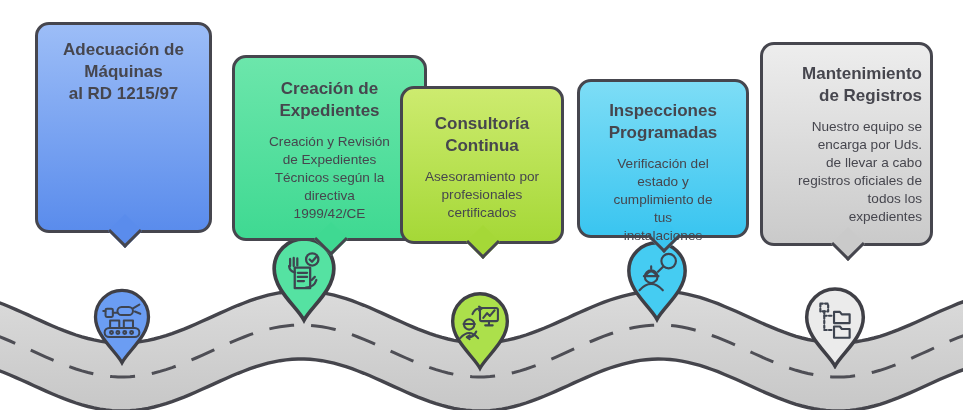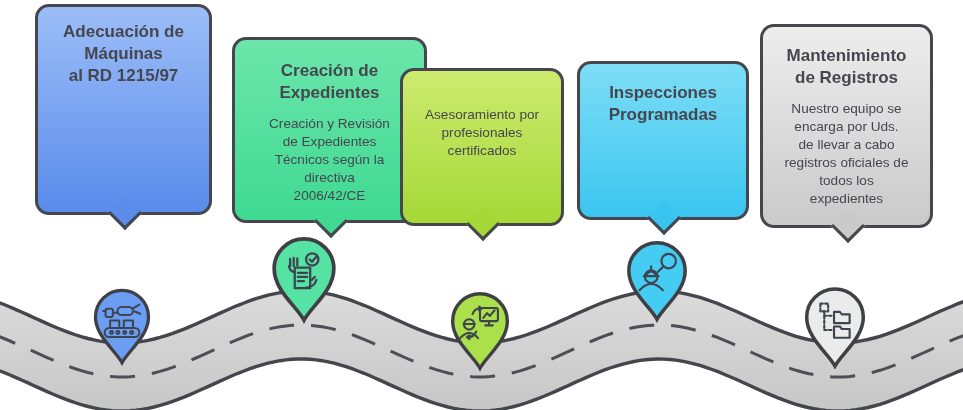--- a/index.html
+++ b/index.html
@@ -3,41 +3,41 @@
 <meta charset="utf-8">
 <style>
   html,body{margin:0;padding:0;background:#ffffff;}
   .canvas{
     position:relative;width:963px;height:410px;background:#ffffff;overflow:hidden;
     font-family:"Liberation Sans",sans-serif;color:#46464E;
   }
   
   .box{
     position:absolute;border:3px solid #46464E;border-radius:14px;
-    text-align:center;box-sizing:border-box;z-index:3;
+    text-align:center;box-sizing:border-box;z-index:3;margin-top:18px;
   }
   .box-title{
     font-weight:700;font-size:17px;line-height:1.3;white-space:pre-line;
     position:relative;z-index:2;
   }
   .box-desc{
     font-size:13.6px;line-height:1.32;white-space:pre-line;margin-top:11px;
     position:relative;z-index:2;
   }
   .tail{
     position:absolute;left:50%;bottom:-13px;width:21px;height:21px;
     margin-left:-11px;transform:rotate(45deg);
     border-right:3px solid #46464E;border-bottom:3px solid #46464E;
     z-index:1;
   }
   .box1{left:35px;top:4px;width:177px;height:211px;padding:14px 10px 0;}
   .box2{left:232px;top:37px;width:195px;height:186px;padding:20px 8px 0;}
   .box3{left:400px;top:68px;width:164px;height:158px;padding:24px 8px 0;}
   .box4{left:577px;top:61px;width:172px;height:159px;padding:18px 24px 0;}
-  .box5{left:760px;top:24px;width:173px;height:204px;padding:18px 8px 0;}
+  .box5{left:760px;top:24px;width:173px;height:204px;padding:18px 8px 0;text-align:right;}
   
   #road-svg{position:absolute;left:0;top:0;z-index:1;}
   
   .pin{position:absolute;z-index:2;}
   .pin svg{display:block;}
   .pin-shape{stroke:#3F3F46;stroke-width:3.6;}
   .pin-icon{fill:none;stroke:#3E4450;stroke-width:2.2;stroke-linecap:round;stroke-linejoin:round;}
   .pin1{left:90px;top:288px;width:64px;height:78px;}
   .pin2{left:268px;top:236px;width:72px;height:88px;}
   .pin3{left:447px;top:291px;width:66px;height:81px;}
@@ -69,34 +69,40 @@
     <div class="tail" style="background: rgb(90, 140, 236);"></div>
   </div>
 
   <div class="box box2" style="background: linear-gradient(rgb(108, 230, 171), rgb(63, 217, 146));">
     <div class="box-title">Creación de
 Expedientes</div>
     <div class="box-desc">Creación y Revisión
 de Expedientes
 Técnicos según la
 directiva
-2006/42/CE</div>
+1999/42/CE</div>
     <div class="tail" style="background: rgb(63, 217, 146);"></div>
   </div>
 
   <div class="box box3" style="background: linear-gradient(rgb(205, 235, 111), rgb(165, 216, 55));">
+    <div class="box-title">Consultoría
+Continua</div>
     <div class="box-desc">Asesoramiento por
 profesionales
 certificados</div>
     <div class="tail" style="background: rgb(165, 216, 55);"></div>
   </div>
 
   <div class="box box4" style="background: linear-gradient(rgb(125, 221, 246), rgb(58, 197, 240));">
     <div class="box-title">Inspecciones
 Programadas</div>
+    <div class="box-desc">Verificación del
+estado y
+cumplimiento de tus
+instalaciones</div>
     <div class="tail" style="background: rgb(58, 197, 240);"></div>
   </div>
 
   <div class="box box5" style="background: linear-gradient(rgb(237, 237, 237), rgb(202, 202, 202));">
     <div class="box-title">Mantenimiento
 de Registros</div>
     <div class="box-desc">Nuestro equipo se
 encarga por Uds.
 de llevar a cabo
 registros oficiales de

